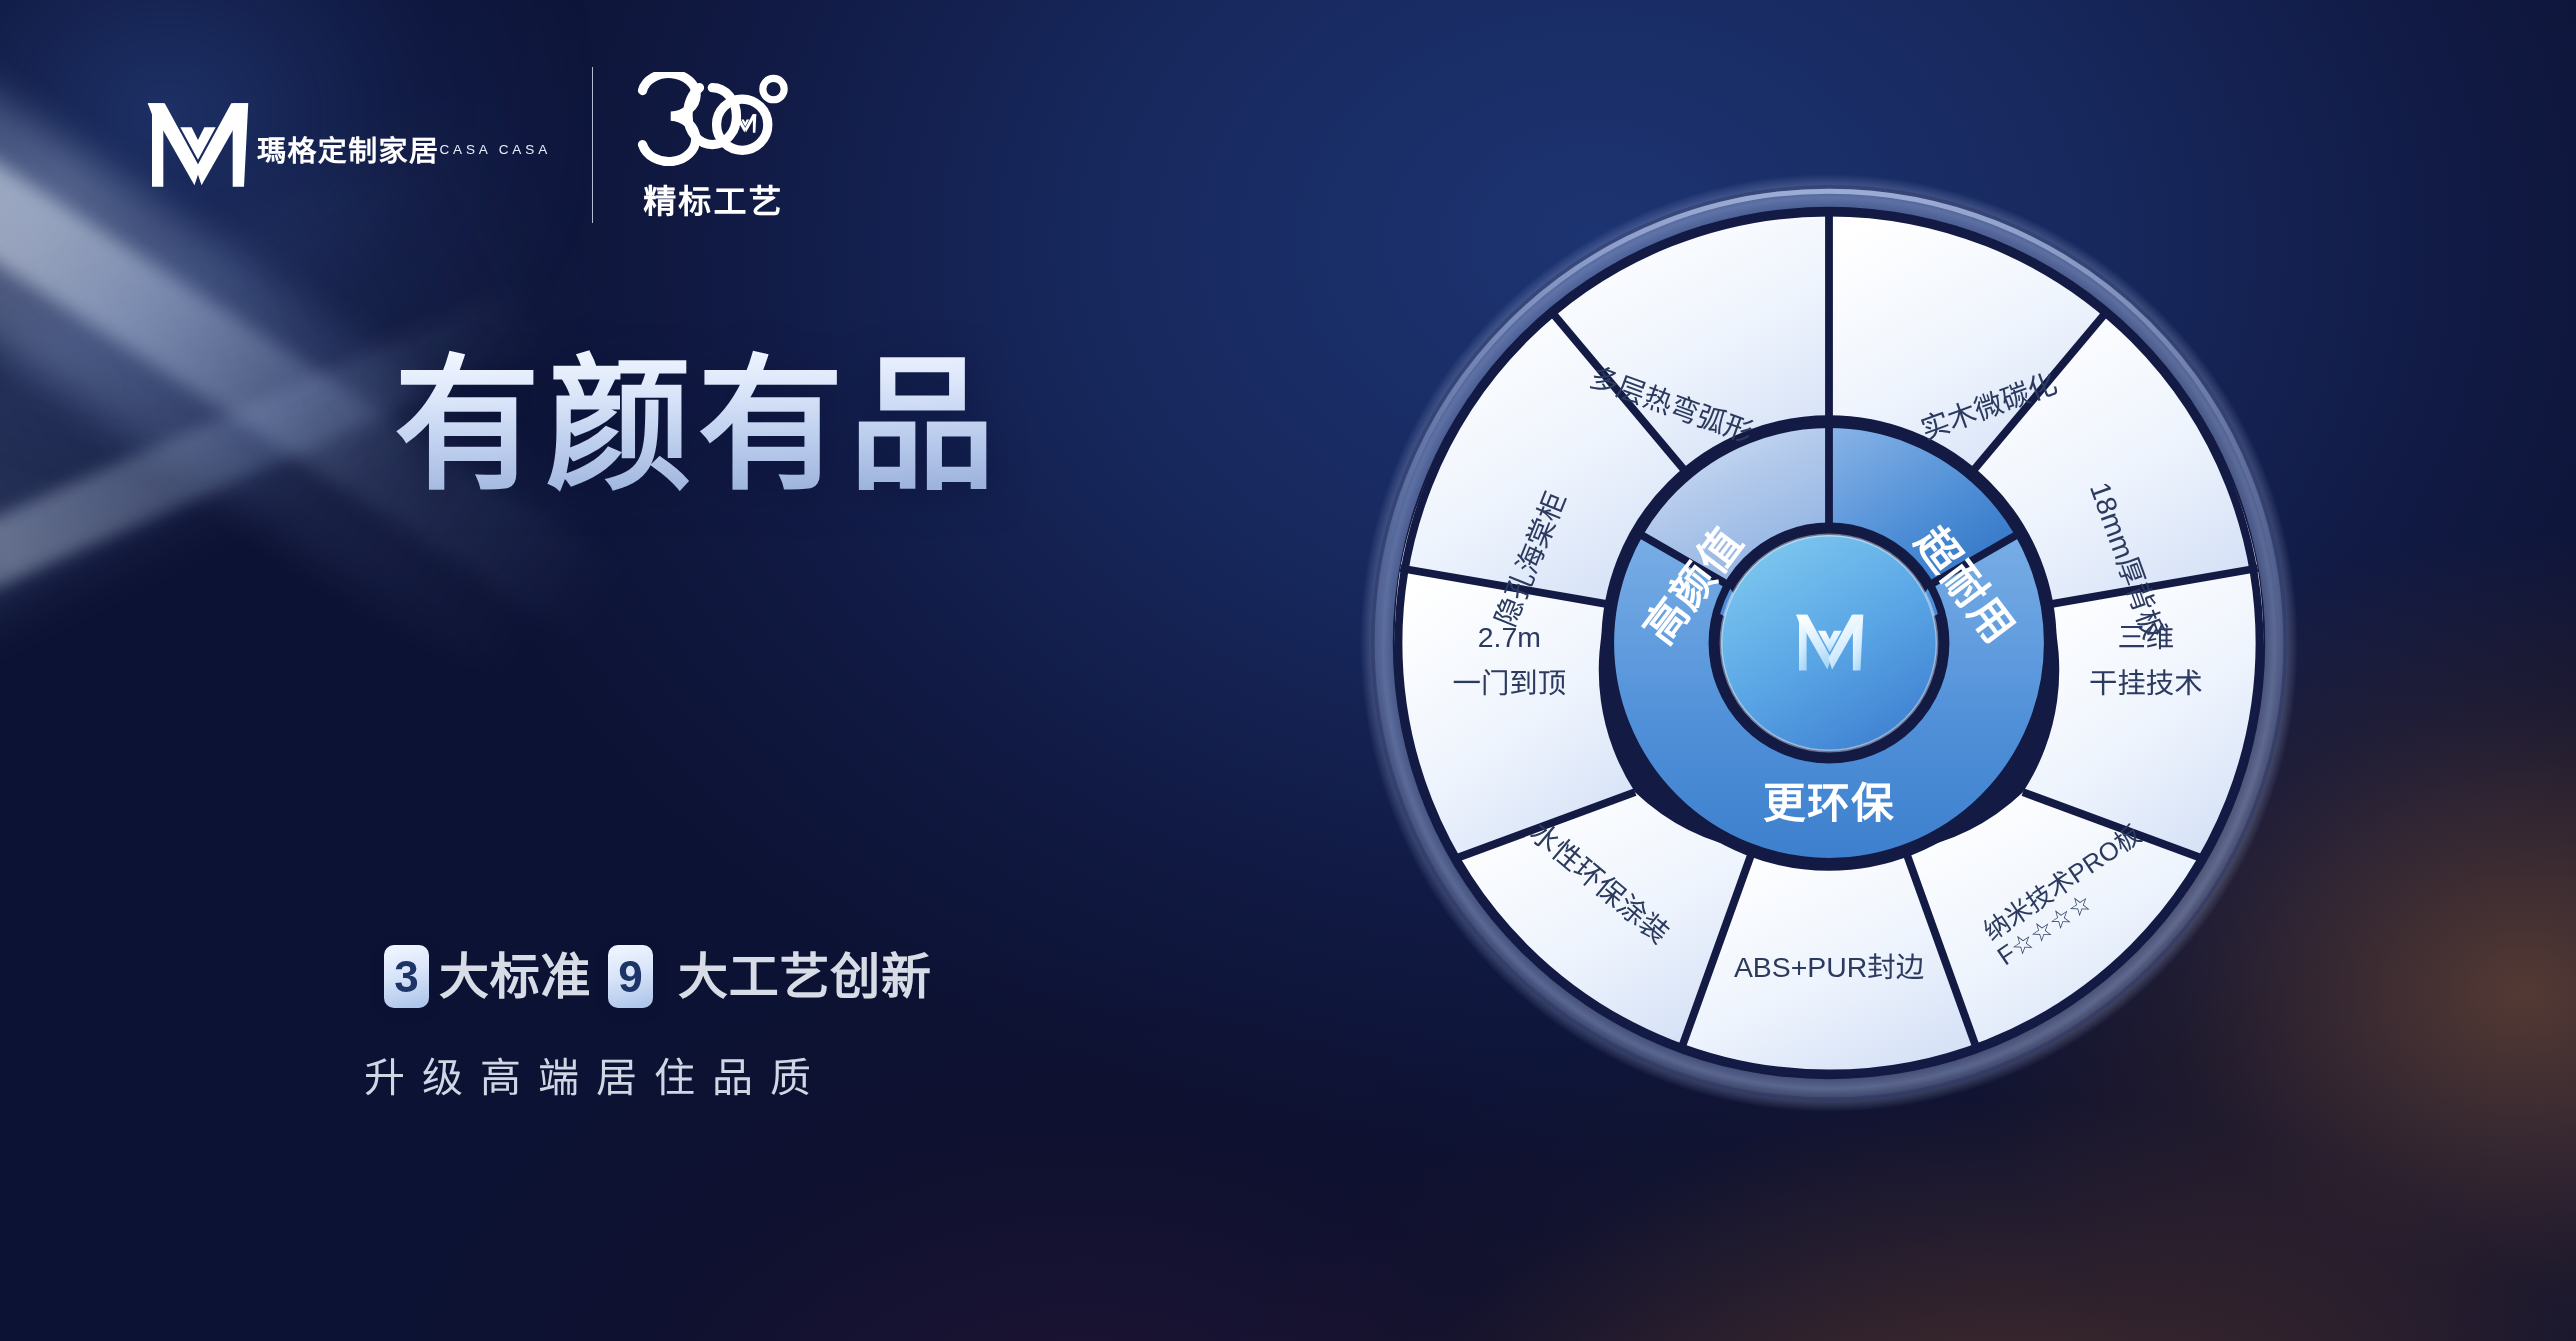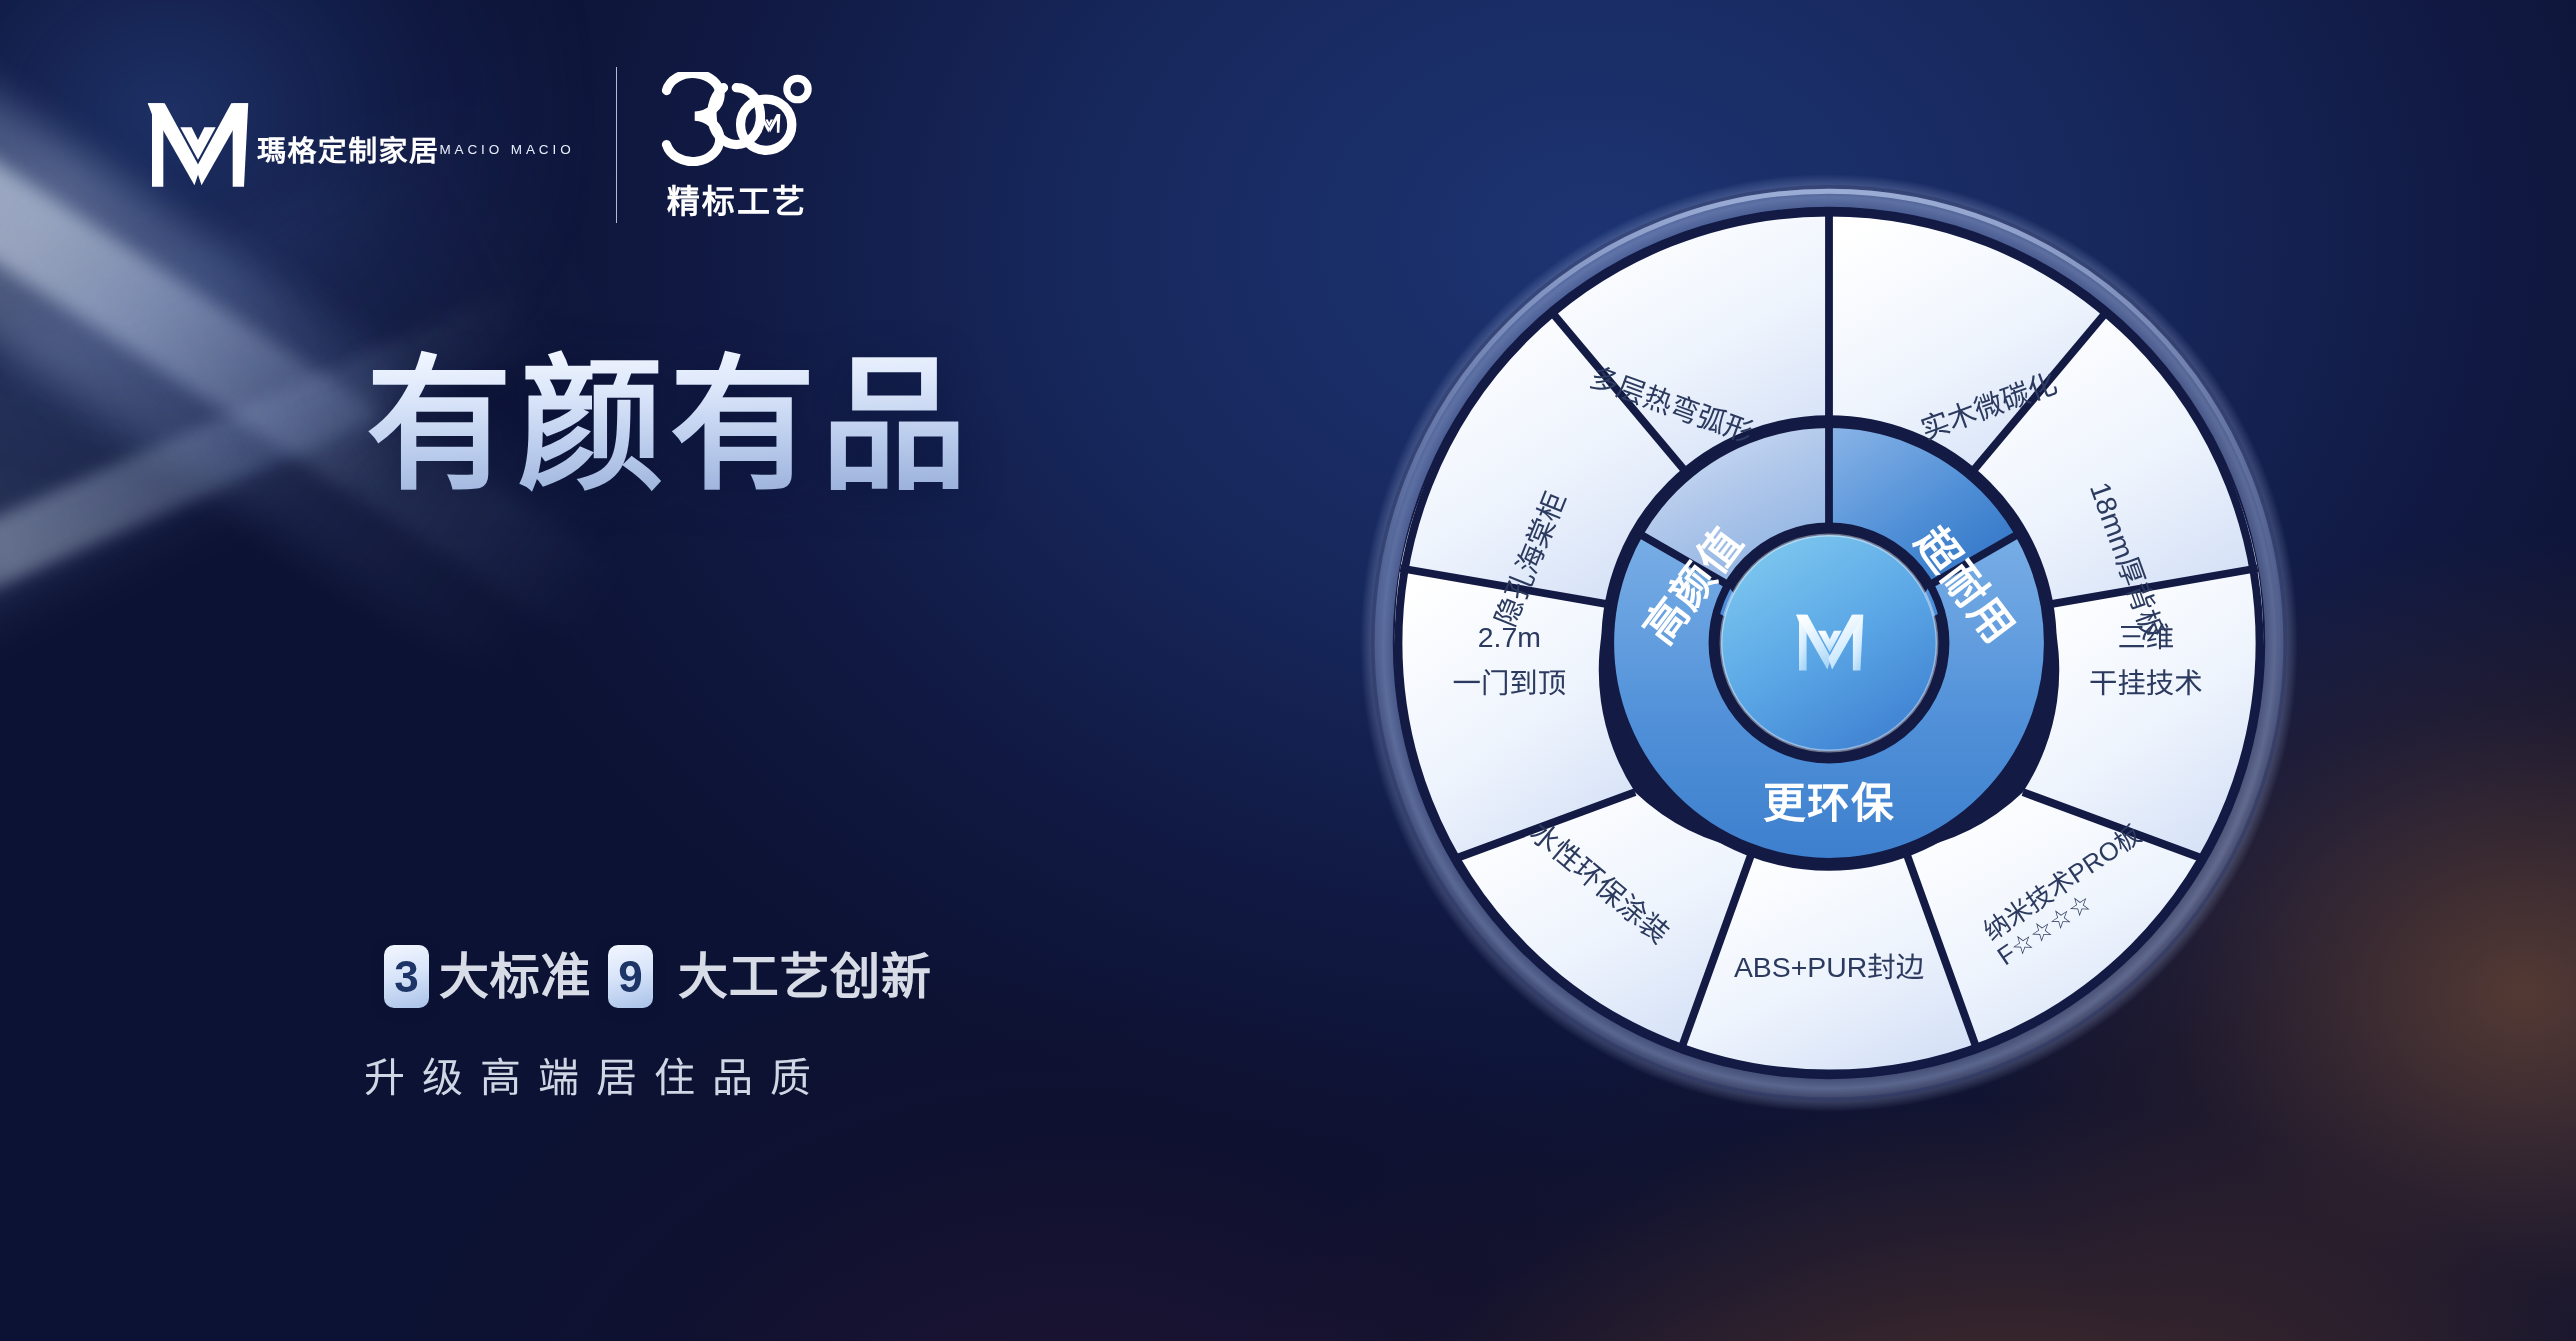--- a/index.html
+++ b/index.html
@@ -65,21 +65,21 @@
   }
   .brand-div{width:1.4px;height:156px;background:rgba(226,234,252,.78);}
   .brand-right{display:flex;flex-direction:column;align-items:center;}
   .deg360{width:158px;height:94px;display:block;}
   .craft-cn{
     color:#ffffff;font-size:33px;font-weight:700;letter-spacing:2.1px;
     margin-top:19px;line-height:1;white-space:nowrap;
   }
 
   
-  .headline{position:absolute;left:366px;top:348px;}
+  .headline{position:absolute;left:394px;top:348px;}
   .hl-line{
     font-size:146px;font-weight:900;line-height:1.07;letter-spacing:5.7px;
     background:linear-gradient(178deg,#f4f8ff 0%,#dfe9fb 26%,#b9cbec 62%,#93aad6 100%);
     -webkit-background-clip:text;background-clip:text;color:transparent;
     -webkit-text-fill-color:transparent;
     white-space:nowrap;
     filter:drop-shadow(0 7px 18.5px rgba(8,16,52,.55));
   }
 
   
@@ -134,21 +134,21 @@
       <svg class="m-mark" viewBox="0 0 166 130" aria-hidden="true">
         <g fill="#ffffff">
           <path d="M12 6 L34 6 L34 124 L18 124 L18 22 Z"></path>
           <path d="M132 6 L154 6 L148 124 L132 124 Z"></path>
           <path d="M12 6 L36 6 L86 98 L78 122 Z"></path>
           <path d="M154 6 L130 6 L80 98 L88 122 Z"></path>
           <path d="M58 40 L74 40 L83 58 L92 40 L108 40 L83 86 Z"></path>
         </g>
       </svg>
       <div class="brand-cn">瑪格定制家居</div>
-      <div class="brand-en">MACIO MACIO</div>
+      <div class="brand-en">CASA CASA</div>
     </div>
 
     <div class="brand-div"></div>
 
     <div class="brand-right">
       <svg class="deg360" viewBox="0 0 222 132" aria-hidden="true">
         <g fill="none" stroke="#ffffff" stroke-width="13" stroke-linecap="round">
           <path d="M12 26 A38 30 0 1 1 52 62 A38 32 0 1 1 12 102"></path>
           <path d="M92 22 A40 44 0 0 0 76 62 A34 40 0 1 0 110 22"></path>
         </g>

